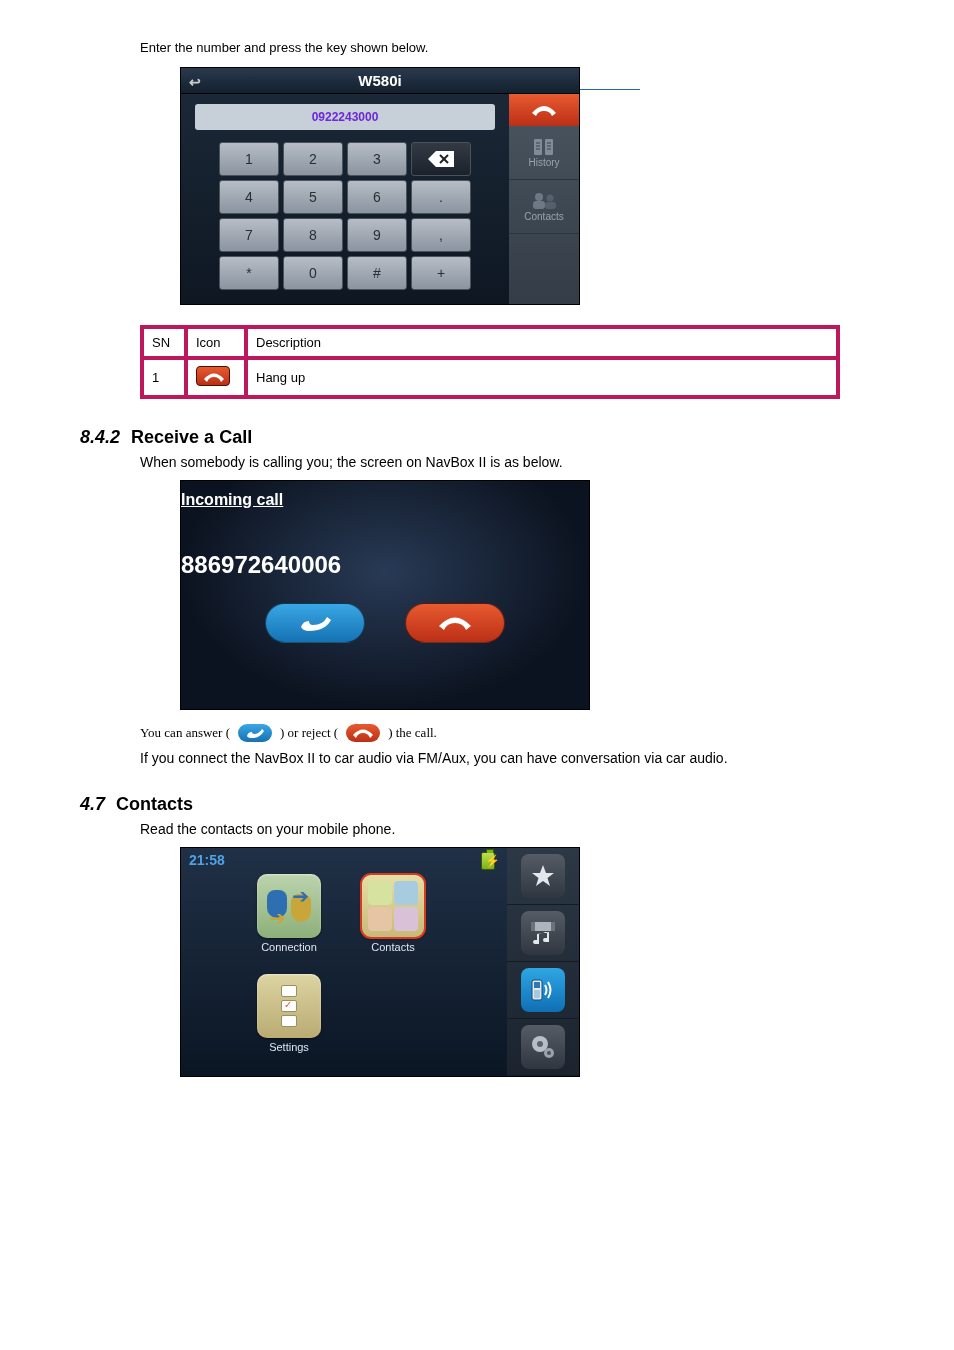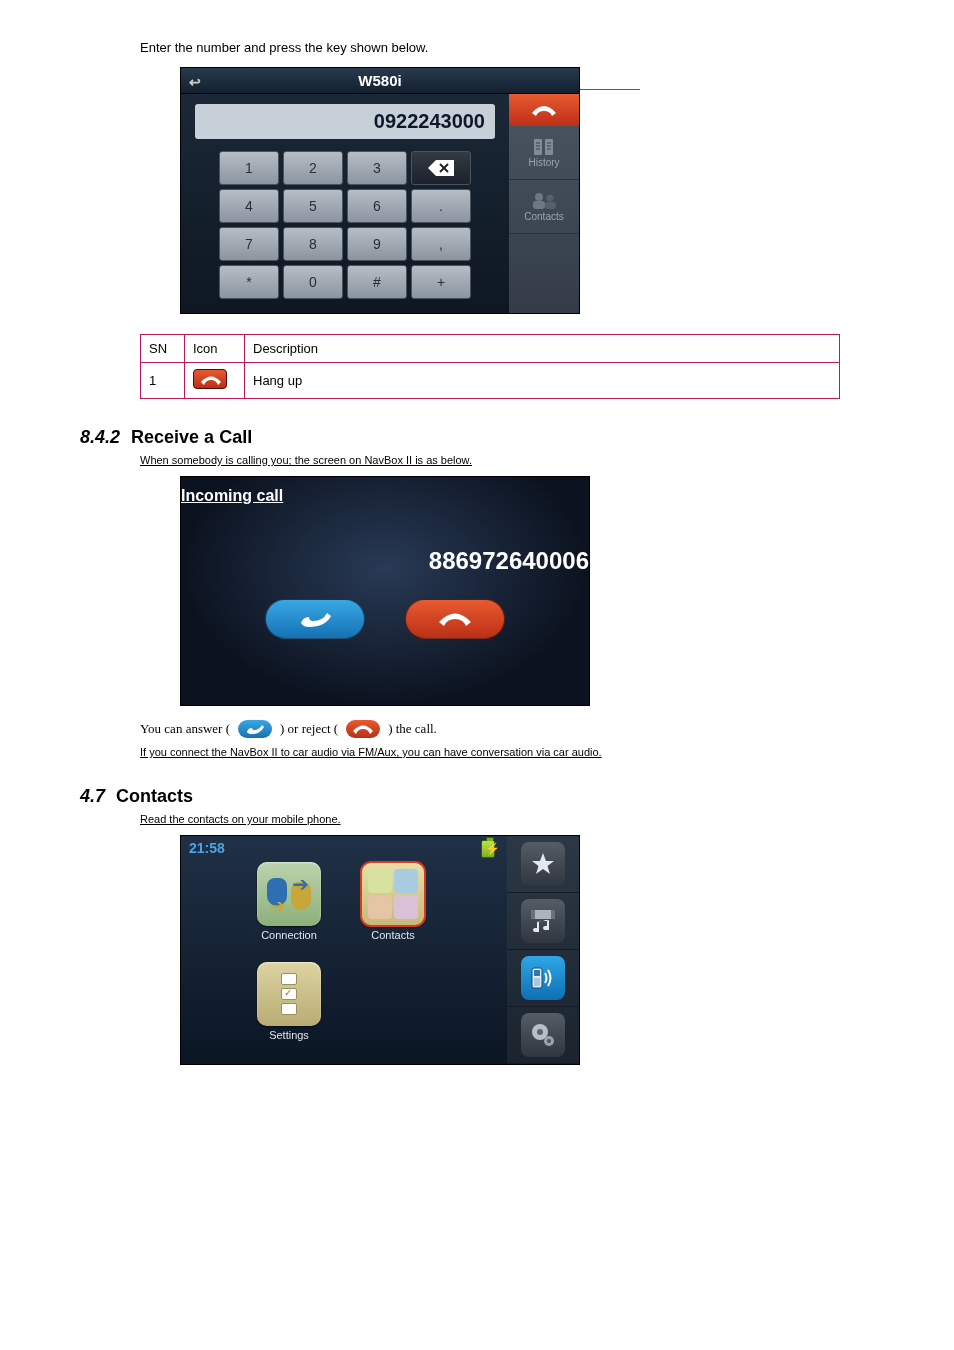--- a/index.html
+++ b/index.html
@@ -36,25 +36,25 @@
     position: relative;
   }
   .back-arrow {
     position: absolute; left: 8px; top: 6px;
     color: #ccc; font-size: 14px;
   }
   .dialer-body { display: flex; }
   .dialer-main { flex: 1; padding: 10px 14px 14px 14px; }
   .number-display {
     background: #c7cfd9;
-    color: #0f172a;
+    color: #6d28d9;
     font-weight: bold;
-    text-align: right;
+    text-align: center;
     padding: 6px 10px;
-    font-size: 20px;
+    font-size: 12px;
     border-radius: 3px;
     margin-bottom: 12px;
   }
   .keypad { display: grid; grid-template-columns: repeat(4, 60px); grid-template-rows: repeat(4, 34px); gap: 4px; justify-content:center;}
   .key {
     background: linear-gradient(#b6bdc6,#8b949f);
     border: 1px solid #4a525c;
     border-radius: 3px;
     display: flex; align-items:center; justify-content:center;
     color: #272f38; font-size: 14px;
@@ -83,56 +83,56 @@
   }
 
   
   table.desc {
     border-collapse: collapse;
     margin: 14px 0 6px 100px;
     width: 700px;
     font-size: 13px;
   }
   table.desc th, table.desc td {
-    border: 1px solid #be185d;
+    border: 4px solid #be185d;
     padding: 6px 8px;
     text-align: left;
     vertical-align: middle;
   }
   table.desc th { font-weight: normal; }
   .hangup-cell {
     width: 40px; text-align:center;
   }
   .hangup-mini {
     display:inline-block; width:34px; height:20px;
     background: linear-gradient(#e85a2f,#bb2f17);
     border:1px solid #4b1004; border-radius:4px;
     position:relative;
   }
   .hangup-mini svg { position:absolute; left:6px; top:4px; width:22px; height:12px;}
 
   h1.sect { font-size: 18px; font-weight:bold; margin: 28px 0 4px 40px; }
   h1.sect .num { font-style: italic; margin-right: 6px; }
-  .caption { margin: 6px 0 10px 100px; font-size:11px;text-decoration:underline; }
+  .caption { margin: 6px 0 10px 100px; font-size:14px; }
 
   
   .incoming {
     width: 410px; height: 230px;
     margin: 6px 0 14px 140px;
     background: radial-gradient(ellipse at 50% 40%, #283a55, #0c1320 70%);
     border: 1px solid #000;
     color: #fff;
     position: relative;
   }
   .incoming-title {
     text-align:left; font-weight:bold; font-size:16px;
     padding-top: 10px; text-decoration: underline;
   }
   .incoming-number {
-    text-align:right; font-size: 24px; font-weight:bold;
+    text-align:left; font-size: 24px; font-weight:bold;
     margin-top: 42px;
   }
   .incoming-btns { display:flex; justify-content:center; gap: 40px; margin-top: 24px;}
   .btn-pill {
     width: 100px; height: 40px; border-radius: 20px;
     display:flex; align-items:center; justify-content:center;
     border: 1px solid rgba(0,0,0,.5);
   }
   .btn-answer { background: linear-gradient(#3aa7e5,#1572b3); }
   .btn-reject { background: linear-gradient(#e85a2f,#bb2f17); }

